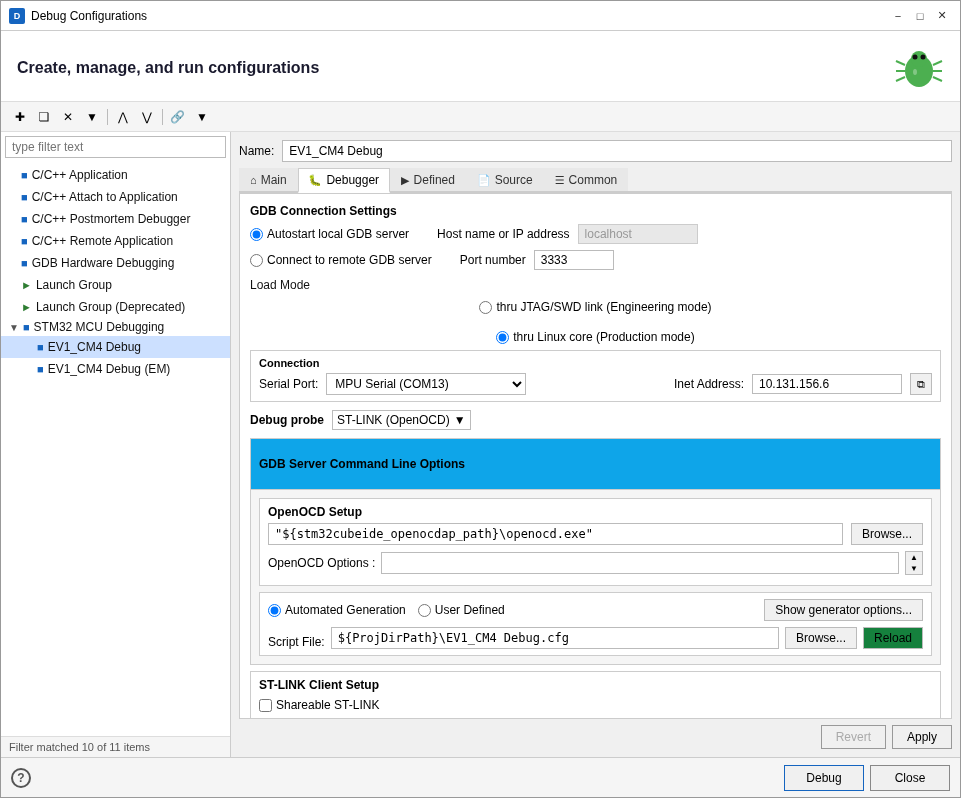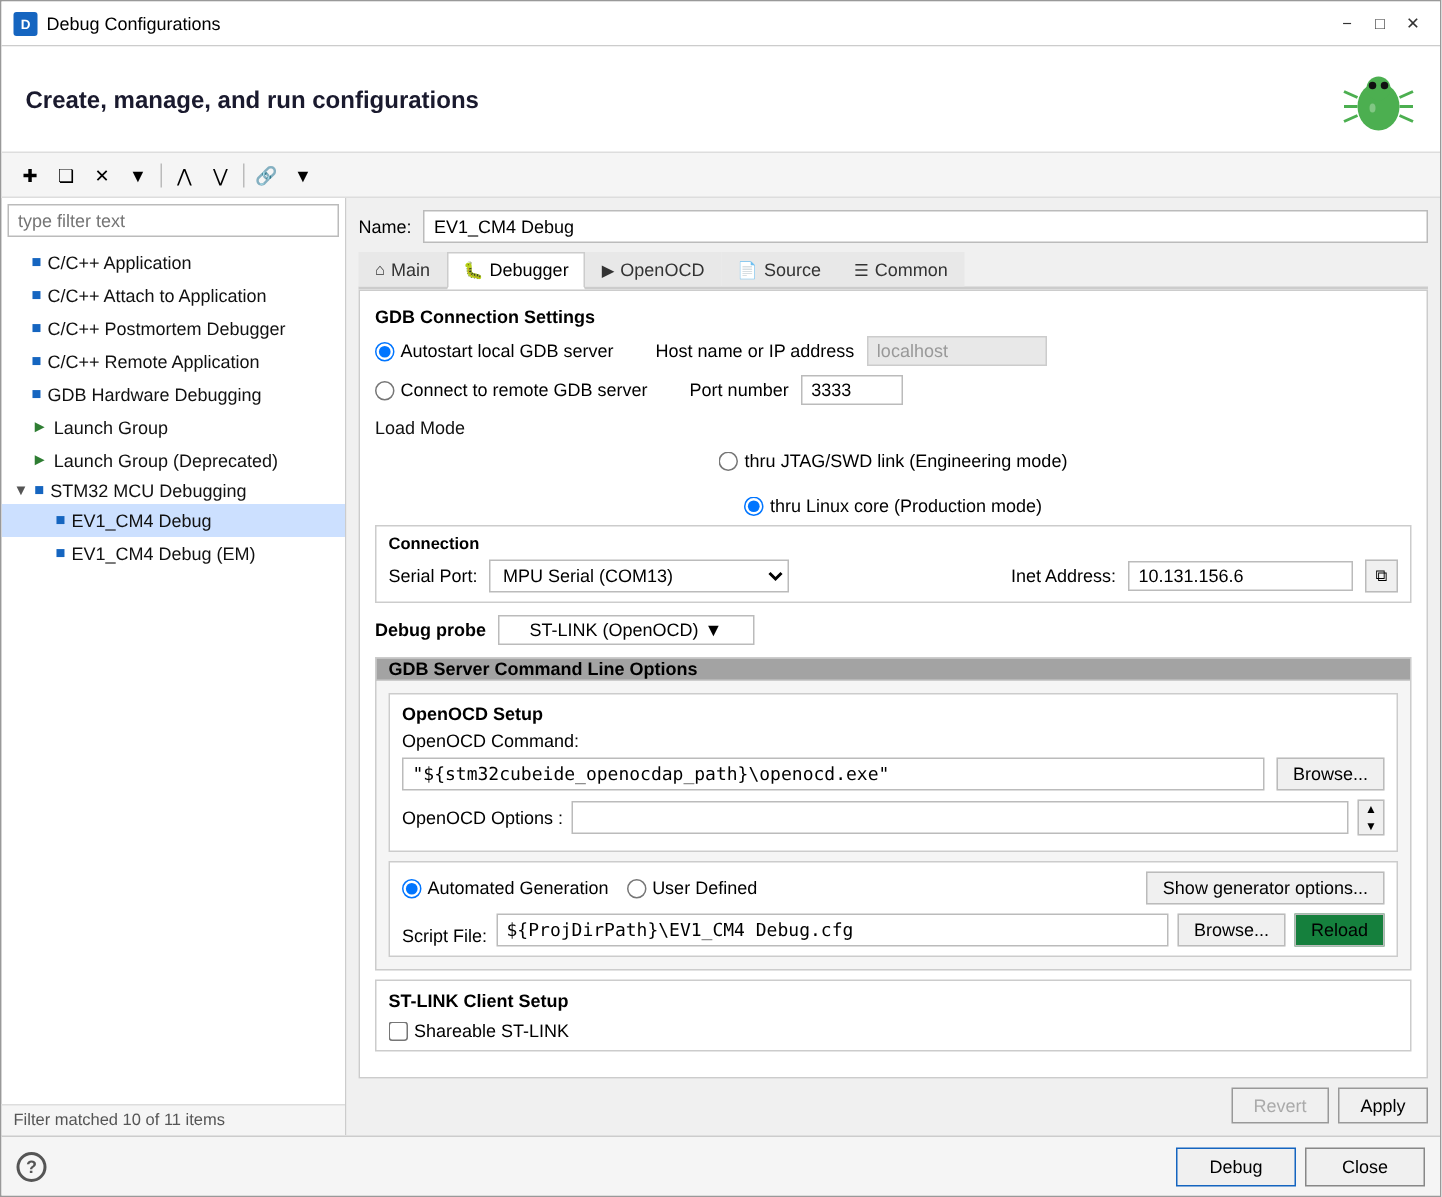--- a/index.html
+++ b/index.html
@@ -311,34 +311,34 @@
       align-items: center;
       gap: 8px;
       margin-bottom: 8px;
     }
     .probe-label { font-size: 12px; font-weight: bold; }
     .probe-select {
       display: flex;
       align-items: center;
       border: 1px solid #bbb;
       background: #fff;
-      padding: 2px 20px;
+      padding: 2px 4px;
       font-size: 12px;
       cursor: pointer;
       gap: 4px;
     }
 
     .gdb-section {
       border: 1px solid #ccc;
       padding: 0;
       background: #f5f5f5;
     }
     .gdb-header {
-      background: #a3a3a3;
-      padding: 0 8px;
+      background: #0ea5e9;
+      padding: 18px 8px;
       font-size: 12px;
       font-weight: bold;
       border-bottom: 1px solid #ccc;
     }
     .gdb-content {
       padding: 8px;
     }
 
     .openocd-setup {
       border: 1px solid #ccc;
@@ -622,21 +622,21 @@
         <div class="tab">
           <span class="tab-icon">⌂</span>
           <span>Main</span>
         </div>
         <div class="tab active">
           <span class="tab-icon">🐛</span>
           <span>Debugger</span>
         </div>
         <div class="tab">
           <span class="tab-icon">▶</span>
-          <span>OpenOCD</span>
+          <span>Defined</span>
         </div>
         <div class="tab">
           <span class="tab-icon">📄</span>
           <span>Source</span>
         </div>
         <div class="tab">
           <span class="tab-icon">☰</span>
           <span>Common</span>
         </div>
       </div>
@@ -653,21 +653,21 @@
             </label>
             <span style="margin-left:20px;">Host name or IP address</span>
             <input class="text-input disabled" type="text" value="localhost" style="width: 120px;">
           </div>
           <div class="form-row">
             <label class="radio-label">
               <input type="radio" name="gdb-mode" style="">
               <span>Connect to remote GDB server</span>
             </label>
             <span style="margin-left:20px;">Port number</span>
-            <input class="text-input" type="text" value="3333" style="width: 68px;">
+            <input class="text-input" type="text" value="3333" style="width: 80px;">
           </div>
         </div>
 
         <div class="load-mode-section">
           <div class="section-title">Load Mode</div>
           <div class="load-mode-row">
             <label class="radio-label">
               <input type="radio" name="load-mode" style="">
               <span>thru JTAG/SWD link (Engineering mode)</span>
             </label>
@@ -698,21 +698,20 @@
             <span>▼</span>
           </div>
         </div>
 
         <div class="gdb-section">
           <div class="gdb-header">GDB Server Command Line Options</div>
           <div class="gdb-content">
 
             <div class="openocd-setup">
               <div class="openocd-title">OpenOCD Setup</div>
-              <div class="openocd-cmd-label">OpenOCD Command:</div>
               <div class="openocd-cmd-row">
                 <input class="cmd-input" type="text" value="&quot;${stm32cubeide_openocdap_path}\openocd.exe&quot;" style="">
                 <button class="browse-btn">Browse...</button>
               </div>
               <div class="options-row">
                 <span class="options-label">OpenOCD Options :</span>
                 <input class="options-input" type="text" value="" style="">
                 <div class="spinner-btn">
                   <button class="spinner-up">▲</button>
                   <button class="spinner-down">▼</button>

